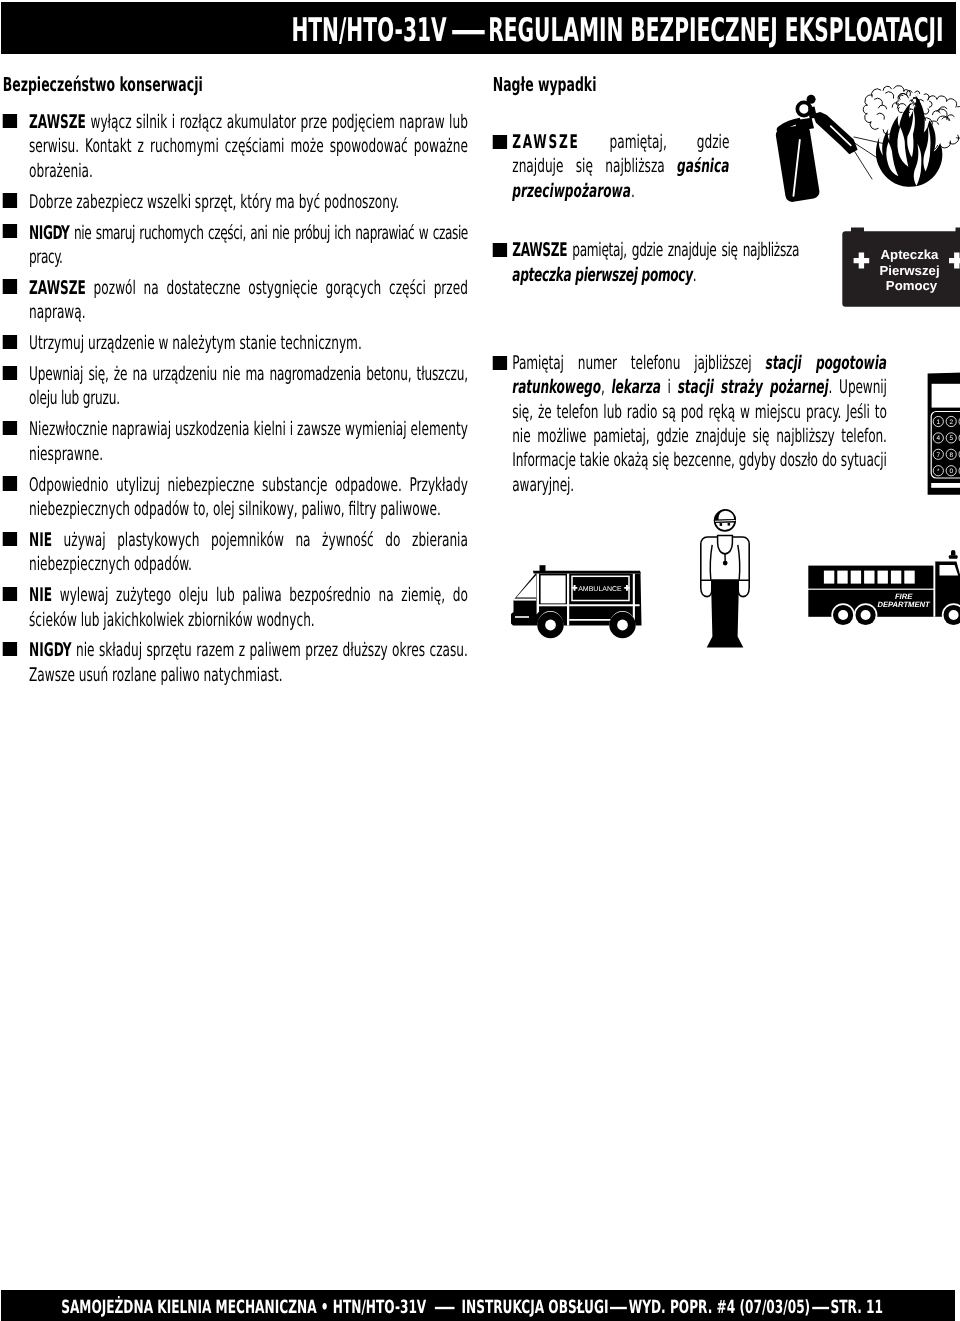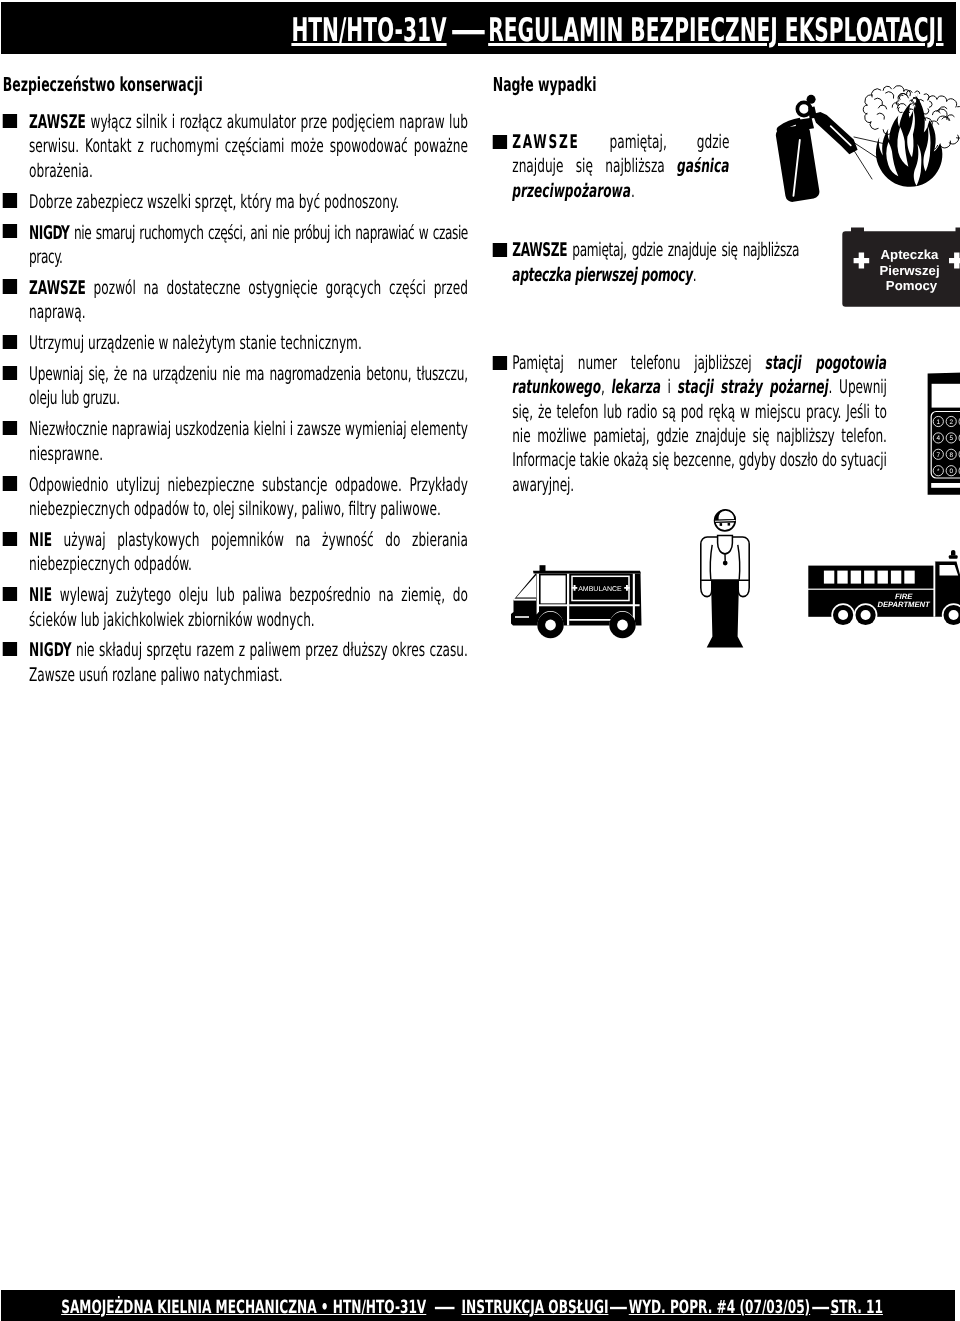--- a/index.html
+++ b/index.html
@@ -3,21 +3,21 @@
 <meta charset="utf-8">
 <title>HTN/HTO-31V — REGULAMIN BEZPIECZNEJ EKSPLOATACJI</title>
 <style>
   html,body{margin:0;padding:0;background:#fff;}
   body{width:960px;height:1321px;position:relative;overflow:hidden;
        font-family:"DejaVu Sans Condensed","DejaVu Sans",sans-serif;color:#000;
        -webkit-font-smoothing:antialiased;text-rendering:geometricPrecision;}
   .page{position:absolute;left:0;top:0;width:960px;height:1321px;will-change:transform;}
 
   
-  .band{position:absolute;background:#000;color:#fff;display:flex;align-items:center;text-decoration:underline;}
+  .band{position:absolute;background:#000;color:#fff;display:flex;align-items:center;}
   #header-band{left:1px;top:2px;width:955px;height:52px;justify-content:flex-end;}
   #footer-band{left:1px;top:1290px;width:954px;height:33px;justify-content:center;}
   #header-title{font-weight:bold;font-size:32.5px;position:relative;top:2px;padding-right:17.5px;white-space:nowrap;
       transform:scaleX(.690);transform-origin:right center;line-height:32px;}
   #footer-text{font-weight:bold;font-size:18.2px;white-space:nowrap;line-height:18.2px;
       position:relative;top:2px;left:-6.3px;
       transform:scaleX(.743);transform-origin:center center;}
 
   
   

